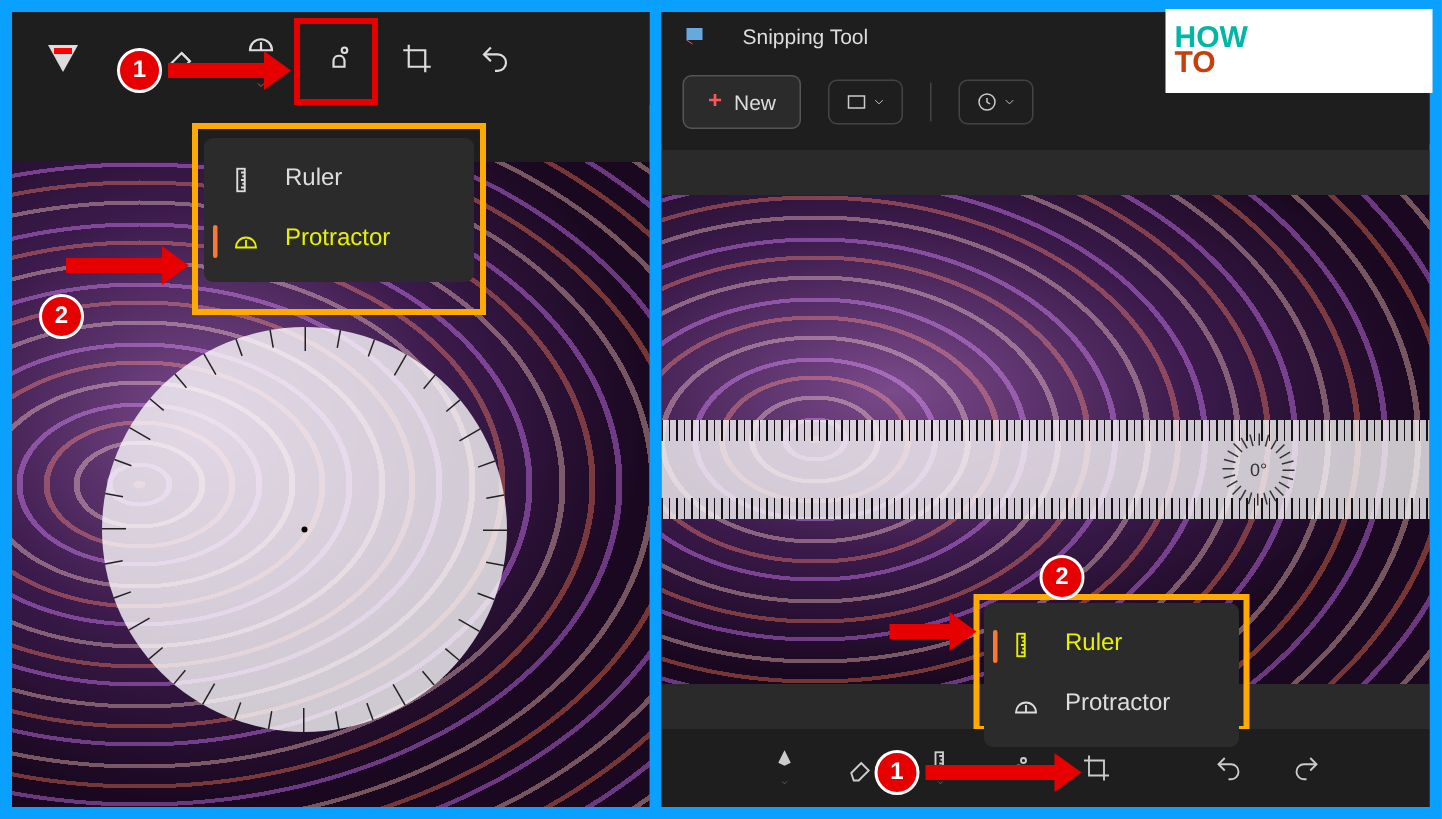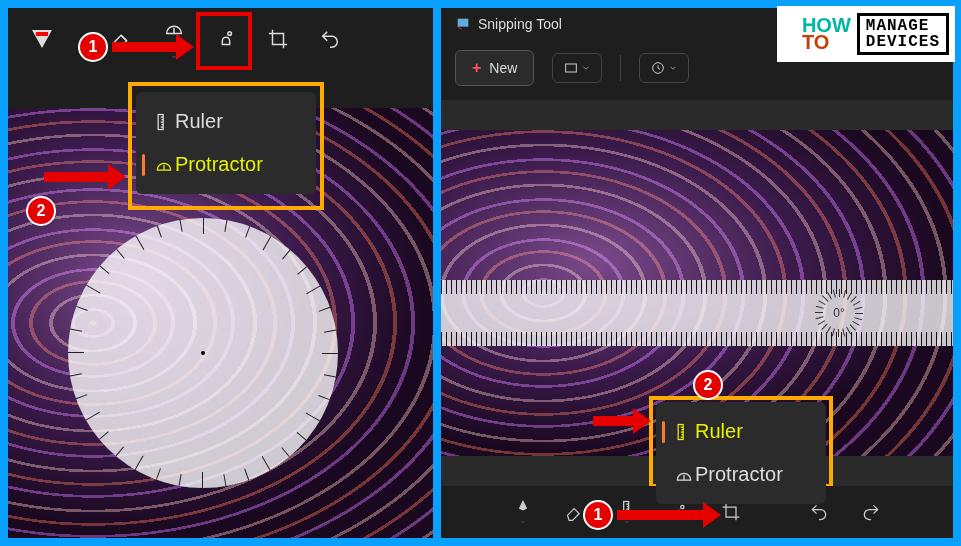--- a/index.html
+++ b/index.html
@@ -15,44 +15,44 @@
   .pen-tip { width: 0; height: 0; border-left: 10px solid transparent; border-right: 10px solid transparent; border-top: 18px solid #ddd; position: relative; }
   .pen-tip::after { content:""; position:absolute; left:-6px; top:-16px; width:12px; height:4px; background:red; }
 
   .red-box { position: absolute; border: 4px solid #e60000; }
   .orange-box { position: absolute; border: 4px solid #ffaa00; }
   .badge { position: absolute; width: 30px; height: 30px; border-radius: 50%; background: #e60000; color: #fff; display: flex; align-items: center; justify-content: center; font-weight: bold; font-size: 16px; border: 2px solid #fff; z-index: 50; }
   .arrow-r { position: absolute; width: 60px; height: 10px; background: #e60000; z-index: 49; }
   .arrow-r::after { content:""; position:absolute; right:-14px; top:-8px; border-left: 18px solid #e60000; border-top: 13px solid transparent; border-bottom: 13px solid transparent; }
 
   .menu { position: absolute; background: #2b2b2b; border-radius: 6px; padding: 8px 0; width: 180px; z-index: 20; }
-  .menu-item { display: flex; align-items: center; gap: 1px; padding: 10px 18px; color: #ddd; font-size: 20px; }
+  .menu-item { display: flex; align-items: flex-start; gap: 16px; padding: 10px 18px; color: #ddd; font-size: 16px; }
   .menu-item.active { color: #e6f000; }
   .menu-item.active::before { content:""; position:absolute; left:6px; width:3px; height:22px; background:#ff7733; border-radius:2px; }
   .menu-item svg { width: 20px; height: 20px; stroke: currentColor; fill: none; stroke-width:1.5; }
 
   .canvas-bg { position: absolute; left: 0; right: 0; background: radial-gradient(ellipse at 30% 40%, #7a4a8a 0%, #3a1a4a 40%, #1a0820 70%), linear-gradient(135deg, #ff5522 10%, #8844aa 40%, #cc99dd 60%, #ff8844 90%); }
   .swirl { position:absolute; inset:0; background:
      repeating-radial-gradient(ellipse 600px 400px at 20% 50%, rgba(255,120,60,0.4) 0 4px, transparent 4px 18px, rgba(180,100,220,0.5) 18px 22px, transparent 22px 40px, rgba(255,200,180,0.4) 40px 44px, transparent 44px 60px);
      mix-blend-mode: screen; }
 
   .protractor { position: absolute; width: 270px; height: 270px; border-radius: 50%; background: rgba(255,255,255,0.78); z-index: 15; }
   .protractor .tick { position: absolute; left: 50%; top: 0; width: 1px; height: 12px; background: #222; transform-origin: 0 135px; }
   .protractor .center { position:absolute; left:50%; top:50%; width:4px; height:4px; background:#000; border-radius:50%; transform:translate(-50%,-50%);}
 
-  .titlebar { display:flex; align-items:center; gap:7px; padding:8px 14px; color:#ddd; font-size:14px; background:#1e1e1e; }
+  .titlebar { display:flex; align-items:center; gap:24px; padding:8px 14px; color:#ddd; font-size:14px; background:#1e1e1e; }
   .titlebar svg { width:16px; height:16px; }
   .snip-toolbar { display:flex; align-items:center; gap:18px; padding:10px 14px; background:#1e1e1e; }
   .new-btn { display:flex; align-items:center; gap:8px; padding:8px 16px; border:1px solid #555; border-radius:6px; color:#ddd; background:#2b2b2b; font-size:14px; }
   .new-btn .plus { color:#ff5555; font-size:16px; font-weight:bold; }
   .mini-btn { display:flex; align-items:center; gap:2px; padding:6px 10px; border:1px solid #444; border-radius:6px; color:#ccc; }
   .mini-btn svg { width:16px; height:16px; stroke:#ccc; fill:none; stroke-width:1.5;}
   .divider { width:1px; height:26px; background:#444; }
 
-  .logo { position:absolute; right:6px; top:6px; width:178px; height:56px; background:#fff; z-index:60; display:flex; align-items:center; padding:4px 6px; gap:6px;justify-content:flex-end; }
+  .logo { position:absolute; right:6px; top:6px; width:178px; height:56px; background:#fff; z-index:60; display:flex; align-items:center; padding:4px 6px; gap:6px; }
   .logo .how { font-family: Arial Black, sans-serif; font-weight:900; font-size:20px; line-height:0.85; }
   .logo .how .h1{color:#00b6a4;} .logo .how .h2{color:#c2410c;}
   .logo .box { border:3px solid #000; padding:2px 6px; font-family: "Courier New", monospace; font-weight:bold; font-size:16px; line-height:1; letter-spacing:1px;}
 
   .ruler-strip { position:absolute; left:0; right:0; height:66px; background:rgba(250,250,250,0.78); z-index:12; }
   .ruler-ticks { position:absolute; left:0; right:0; height:14px; background: repeating-linear-gradient(90deg, #111 0 1px, transparent 1px 5px); }
   .ruler-ticks.top { top:0; } .ruler-ticks.bot { bottom:0; }
   .angle-dial { position:absolute; right:90px; top:50%; transform:translateY(-50%); width:48px; height:48px; }
   .angle-dial .ring { position:absolute; inset:0; border-radius:50%; }
   .angle-dial .label { position:absolute; inset:0; display:flex; align-items:center; justify-content:center; color:#333; font-size:12px;}
@@ -327,17 +327,13 @@
       <span>1</span>
     </div>
   <div class="arrow-r" style="left:176px; top:502px; width:90px;"></div>
 </div>
 
 <div class="logo">
   <div class="how">
     <div class="h1">HOW</div>
     <div class="h2">TO</div>
   </div>
-  <div class="box">
-    <div>MANAGE</div>
-    <div>DEVICES</div>
-  </div>
 </div>
 
 </body></html>

